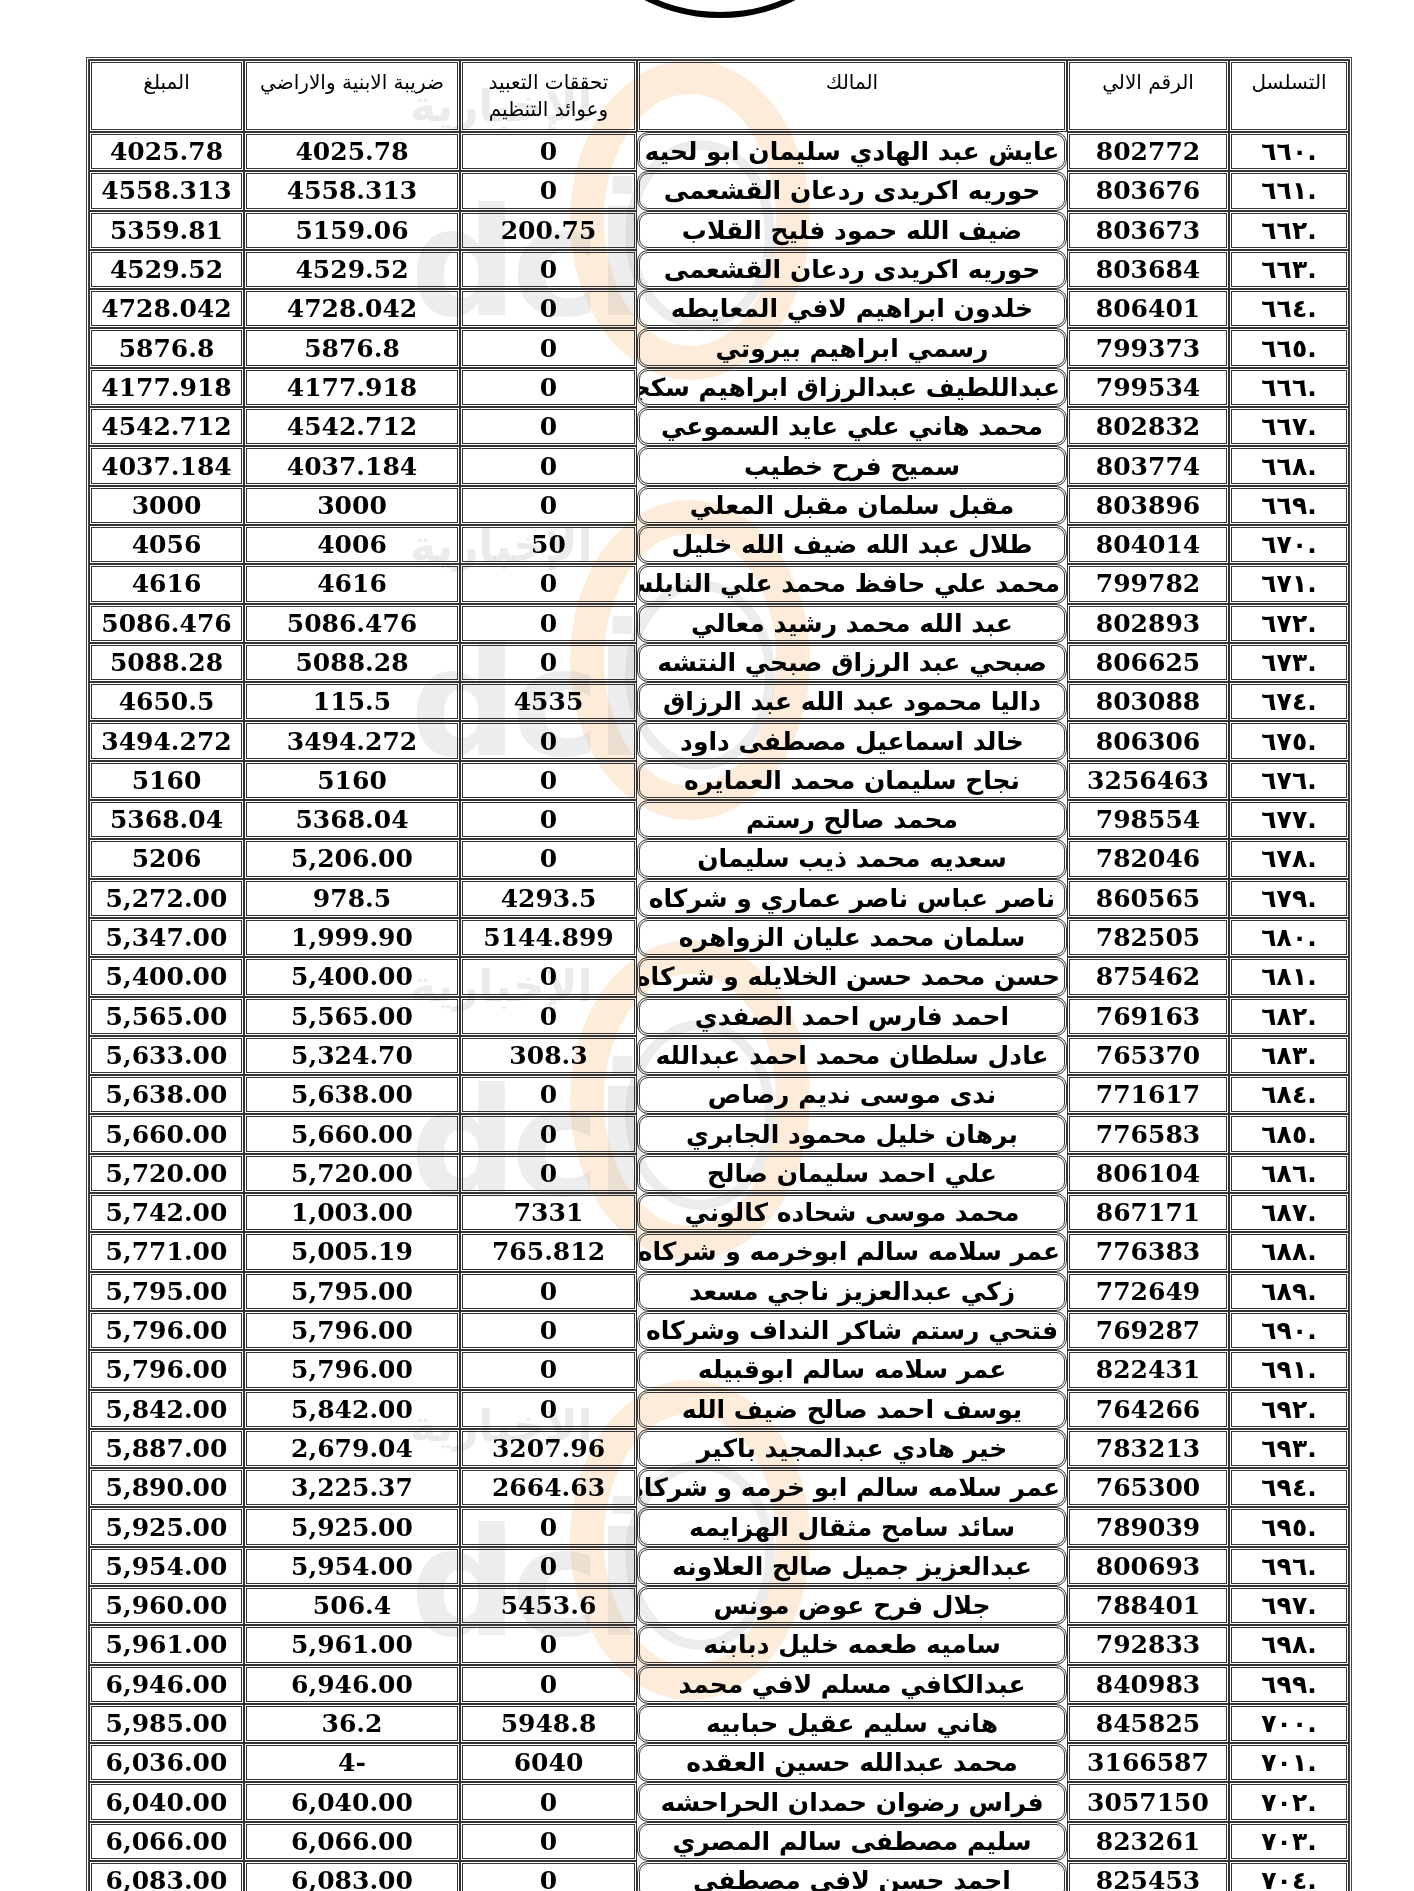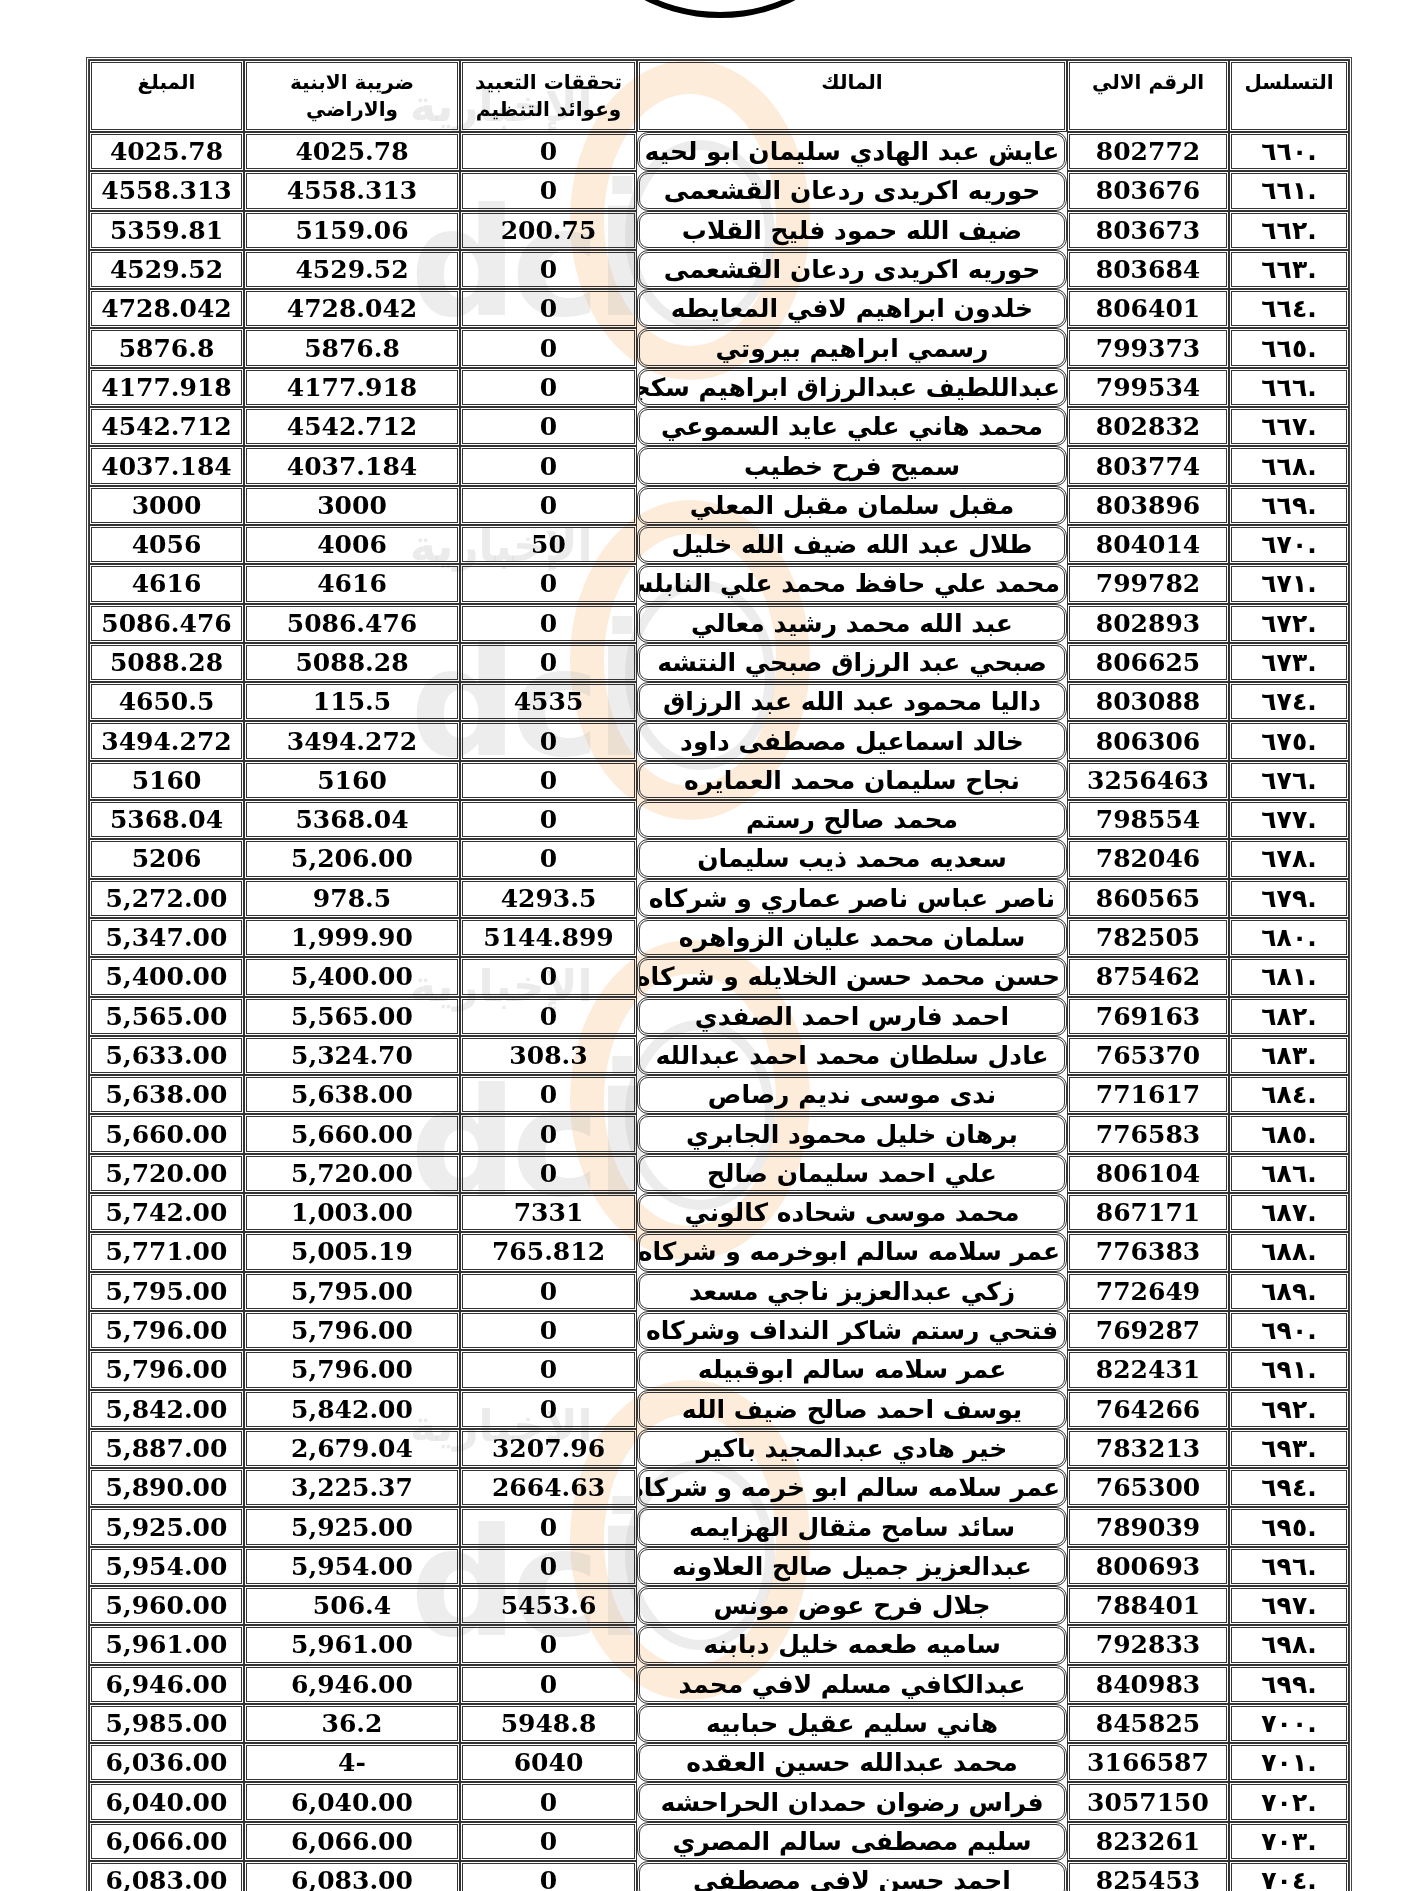--- a/index.html
+++ b/index.html
@@ -97,21 +97,21 @@
       padding: 0 4px;
       text-align: center;
       vertical-align: middle;
       box-sizing: border-box;
       overflow: hidden;
       white-space: nowrap;
     }
     table.ledger th {
       height: 72px;
       font-family: "DejaVu Sans", sans-serif;
-      font-weight: bold;
+      font-weight: normal;
       font-size: 20px;
       line-height: 27px;
       vertical-align: top;
       padding-top: 6px;
       white-space: normal;
     }
     table.ledger td {
       height: 39.3px;
       font-size: 25px;
       font-weight: bold;

